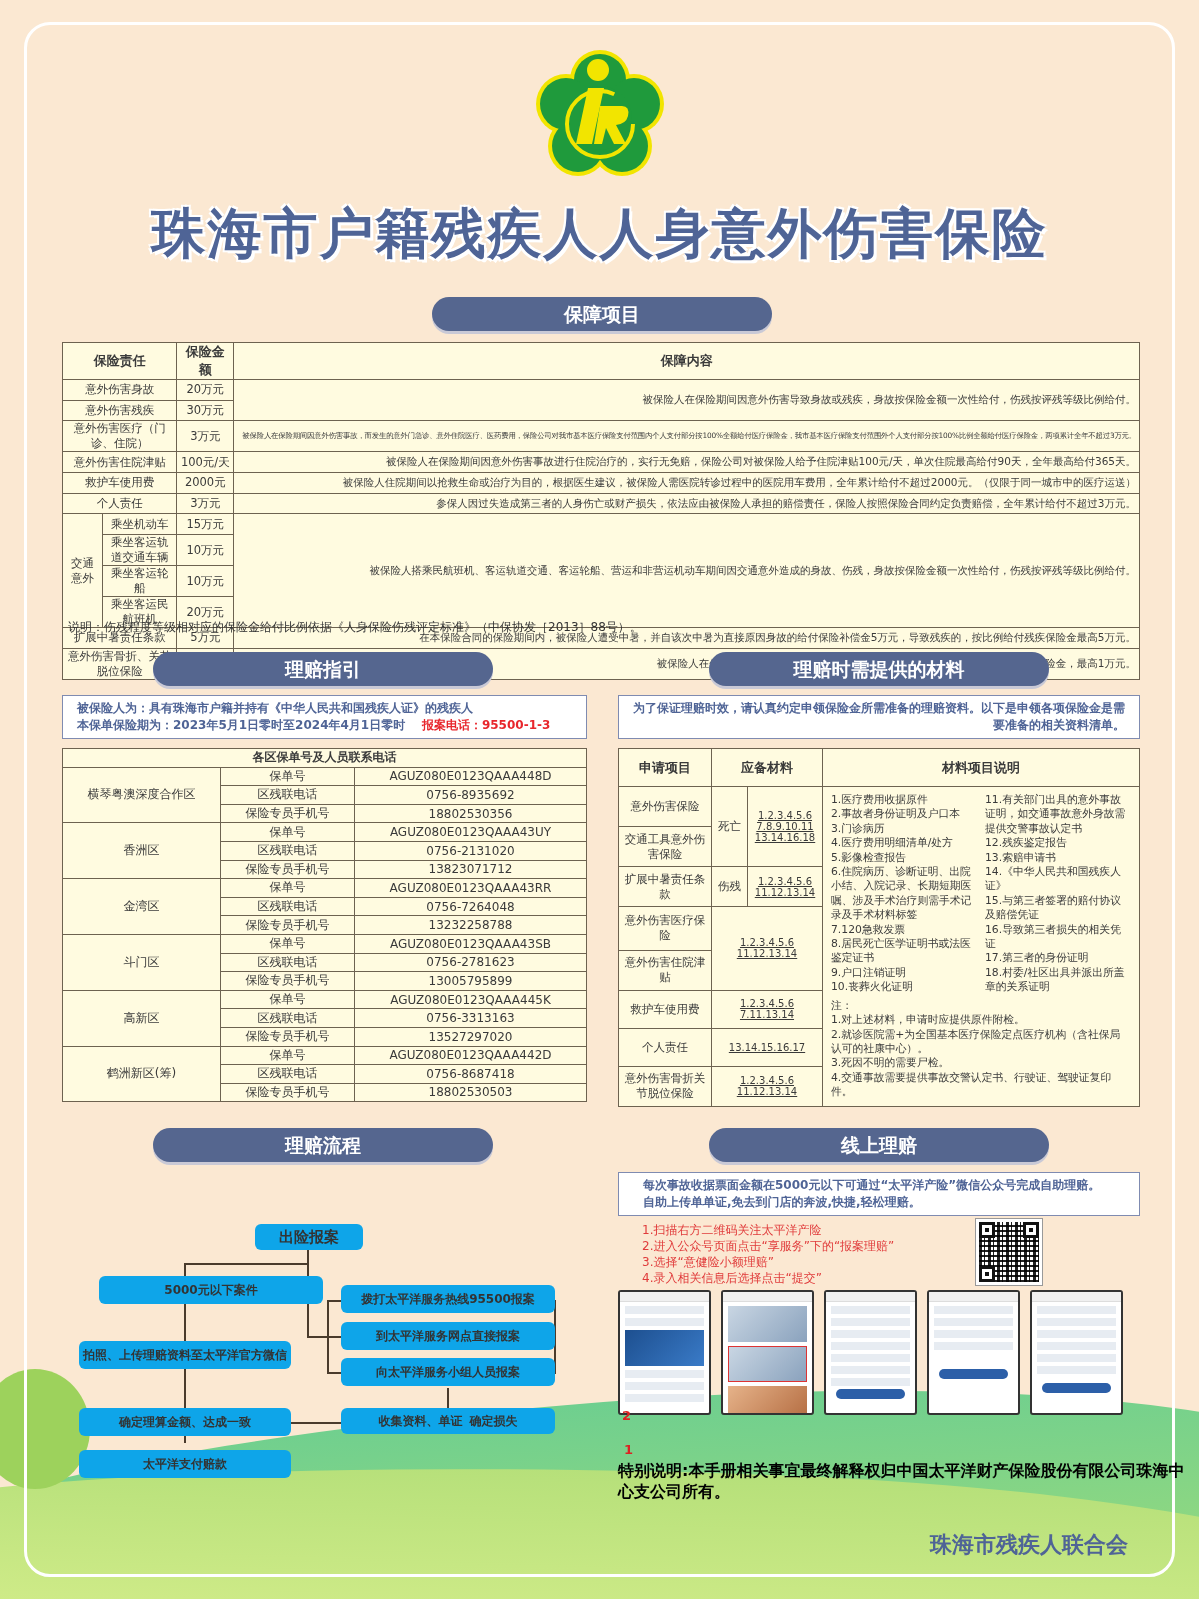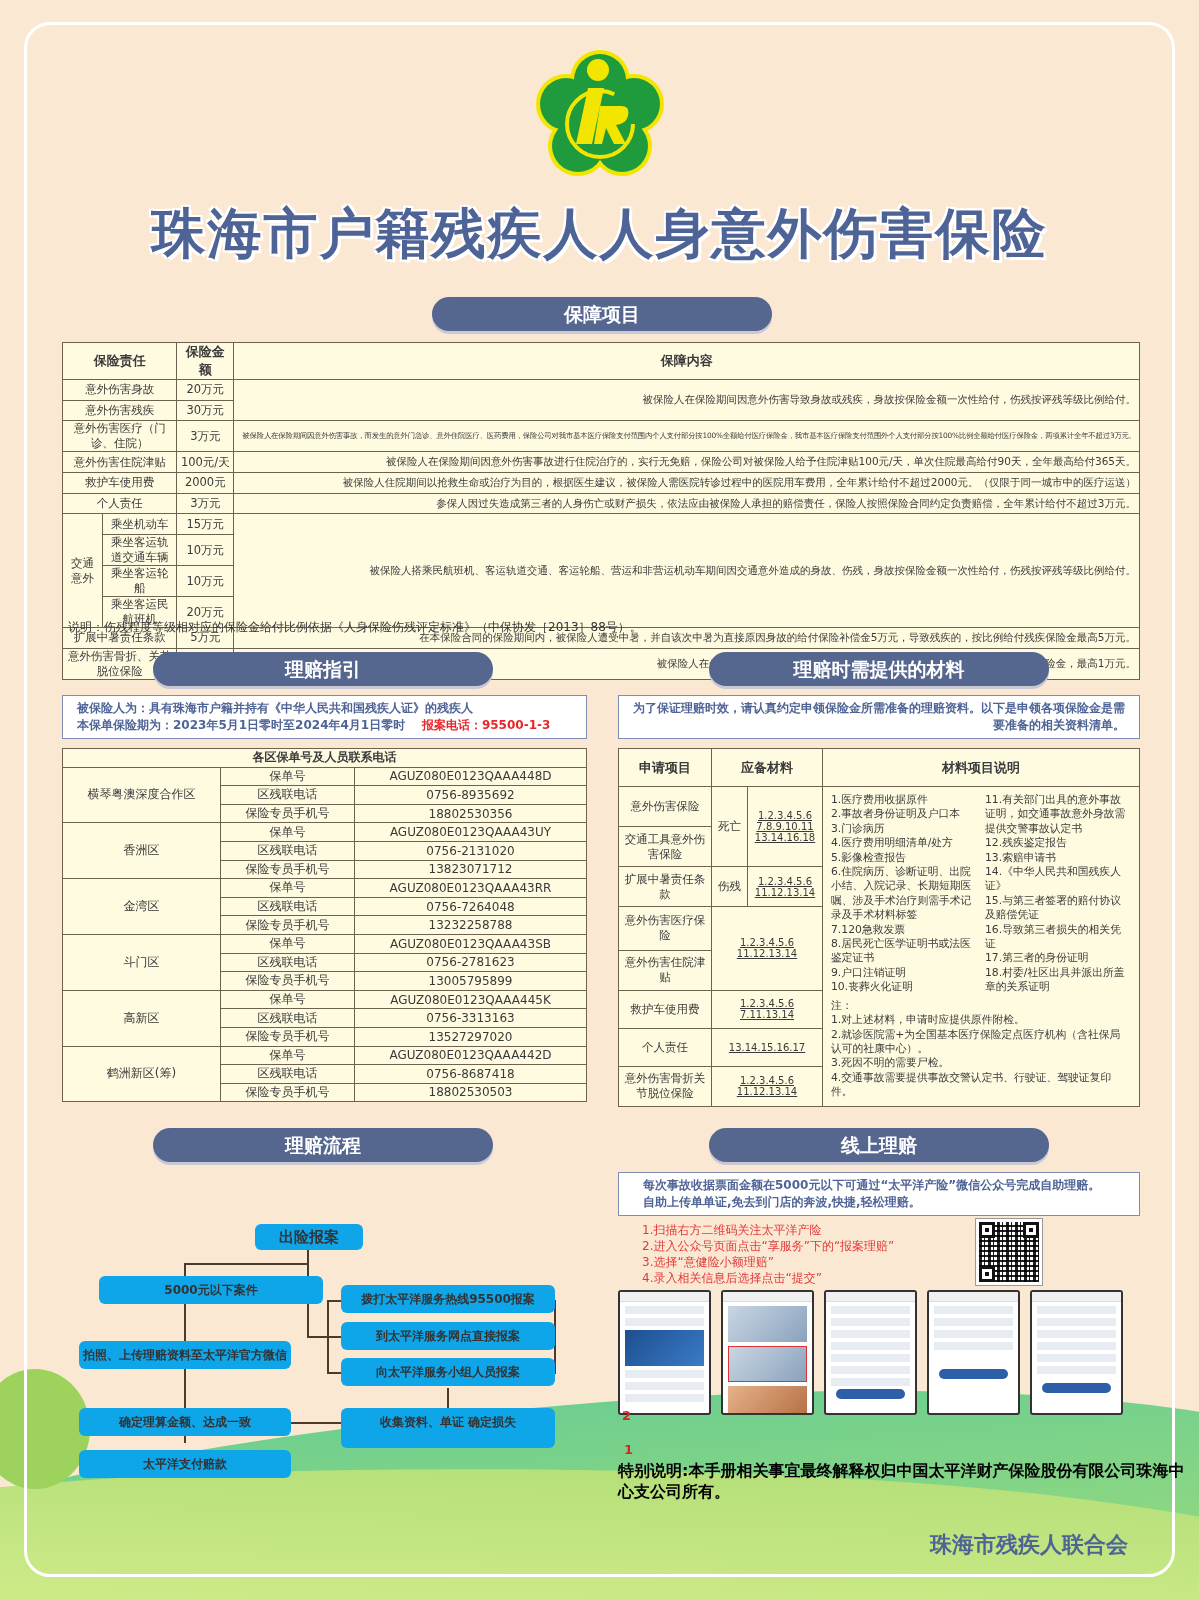--- a/index.html
+++ b/index.html
@@ -386,21 +386,21 @@
   <div class="line" style="left:291px;top:1422px;width:56px;height:2px;"></div>
 
   <div class="flow-box" style="left:255px;top:1224px;width:108px;height:26px;line-height:26px;font-size:15px;">出险报案</div>
   <div class="flow-box" style="left:79px;top:1276px;width:224px;height:28px;line-height:28px;margin-left:20px;">5000元以下案件</div>
   <div class="flow-box" style="left:79px;top:1341px;width:212px;height:28px;line-height:28px;">拍照、上传理赔资料至太平洋官方微信</div>
   <div class="flow-box" style="left:79px;top:1408px;width:212px;height:28px;line-height:28px;">确定理算金额、达成一致</div>
   <div class="flow-box" style="left:79px;top:1450px;width:212px;height:28px;line-height:28px;">太平洋支付赔款</div>
   <div class="flow-box" style="left:341px;top:1285px;width:214px;height:28px;line-height:28px;">拨打太平洋服务热线95500报案</div>
   <div class="flow-box" style="left:341px;top:1322px;width:214px;height:28px;line-height:28px;">到太平洋服务网点直接报案</div>
   <div class="flow-box" style="left:341px;top:1358px;width:214px;height:28px;line-height:28px;">向太平洋服务小组人员报案</div>
-  <div class="flow-box" style="left:341px;top:1408px;width:214px;height:40px;line-height:28px;">收集资料、单证  确定损失</div>
+  <div class="flow-box" style="left:341px;top:1408px;width:214px;height:26px;line-height:28px;font-family:Liberation Mono, monospace;">收集资料、单证  确定损失</div>
 
   <div class="pill" style="left:709px;top:1128px;width:340px;">线上理赔</div>
   <div class="infobox" style="left:618px;top:1172px;width:522px;height:44px;padding-left:24px;">
     <div>每次事故收据票面金额在5000元以下可通过“太平洋产险”微信公众号完成自助理赔。</div>
     <div>自助上传单单证,免去到门店的奔波,快捷,轻松理赔。</div>
   </div>
   <div class="steps">
     <div>1.扫描右方二维码关注太平洋产险</div>
     <div>2.进入公众号页面点击“享服务”下的“报案理赔”</div>
     <div>3.选择“意健险小额理赔”</div>

